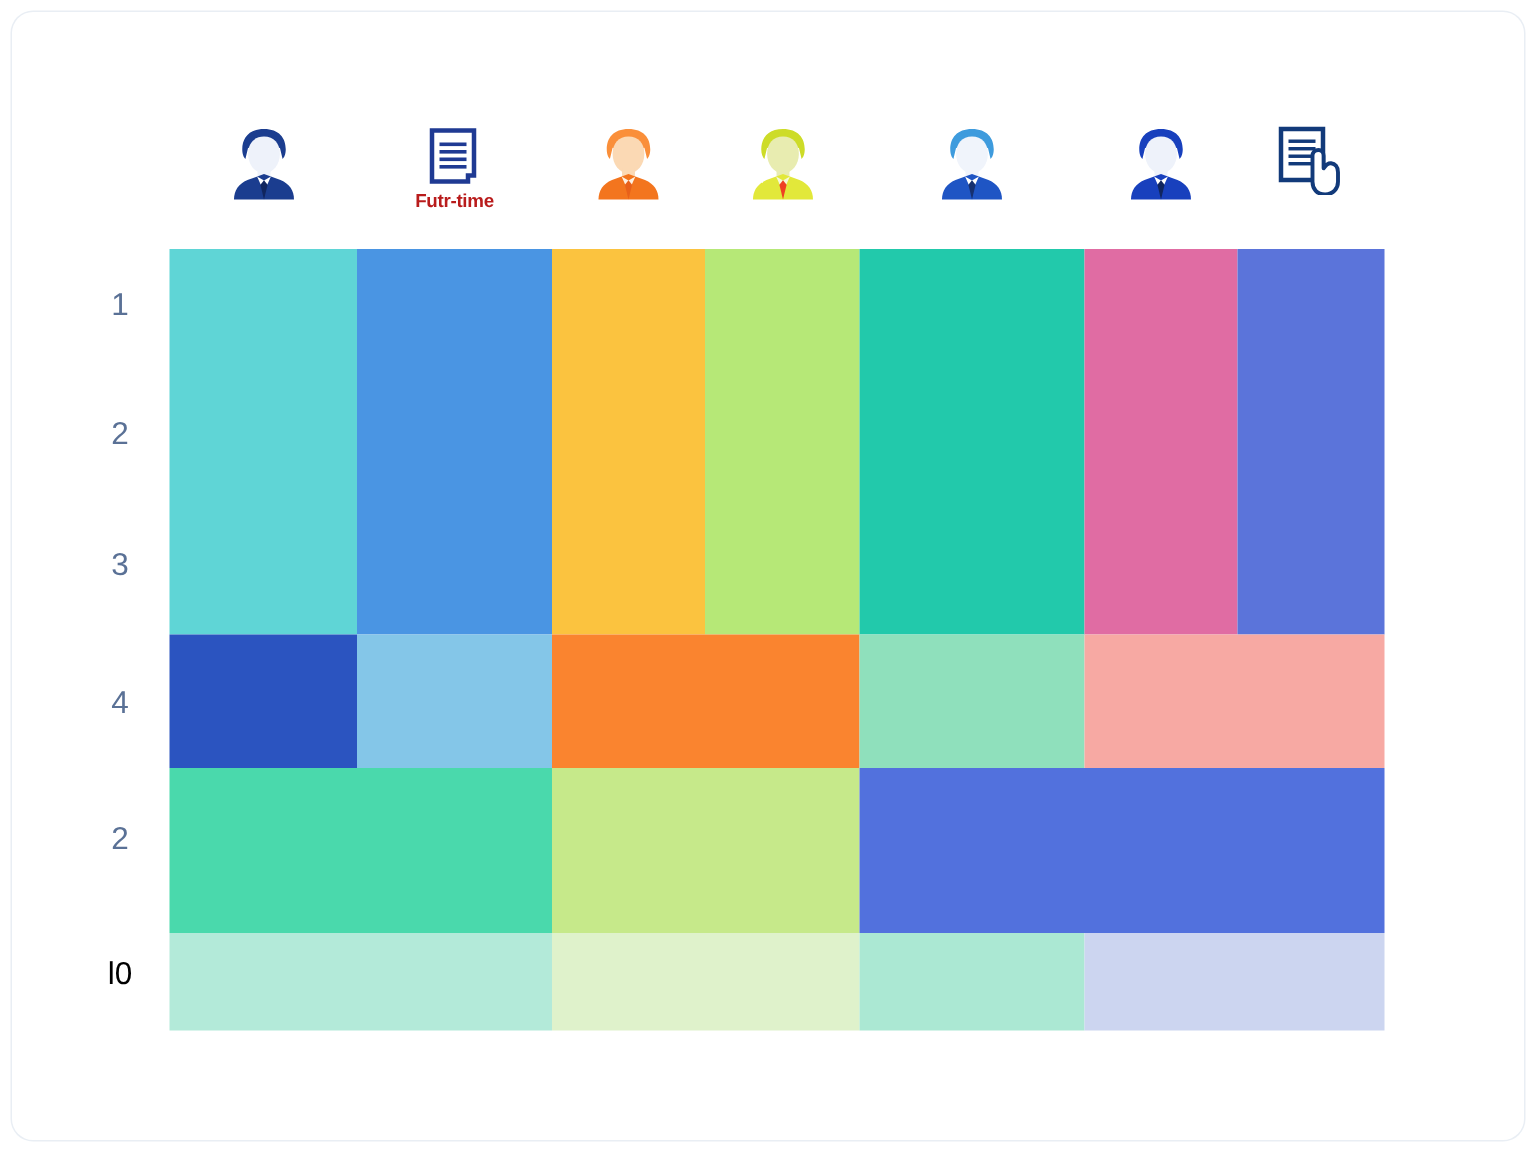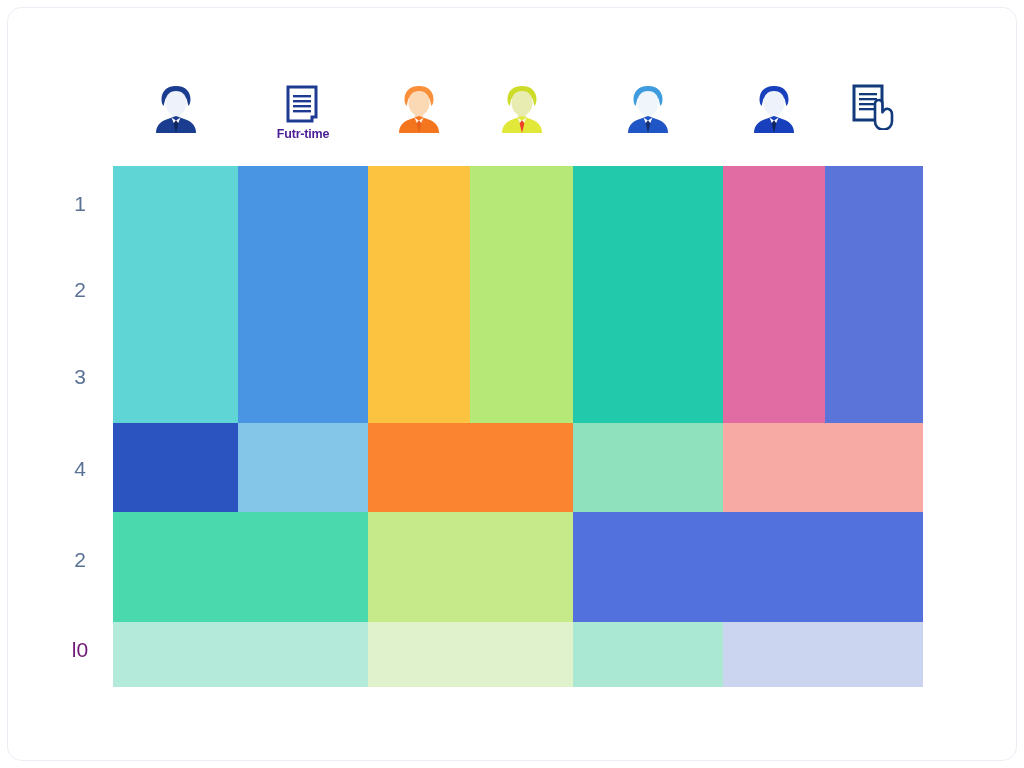--- a/index.html
+++ b/index.html
@@ -123,21 +123,21 @@
           </svg></span>
       </div>
       <div class="hdr-cell" style="left: 125px; width: 130px;">
         <span class="hdr-icon"><svg width="42" height="42" viewBox="0 0 42 42">
             <path d="M6 3 h28 v30 h-4 v4 H6 Z" fill="none" stroke="#1f3a93" stroke-width="3"></path>
             <rect x="11" y="11" width="18" height="2.4" fill="#1f3a93"></rect>
             <rect x="11" y="16" width="18" height="2.4" fill="#1f3a93"></rect>
             <rect x="11" y="21" width="18" height="2.4" fill="#1f3a93"></rect>
             <rect x="11" y="26" width="18" height="2.4" fill="#1f3a93"></rect>
           </svg></span>
-        <span class="hdr-label" style="color: #4c1d95;">Futr-time</span>
+        <span class="hdr-label" style="color: #b91c1c;">Futr-time</span>
       </div>
       <div class="hdr-cell" style="left: 255px; width: 102px;">
         <span class="hdr-icon"><svg width="46" height="50" viewBox="0 0 46 50">
             <path d="M23 2 C13 2 8.5 8 8.5 15.5 C8.5 19 9.6 21 10.6 22 L12.4 14.5 C16 16.5 30 16.5 33.6 14.5 L35.4 22 C36.4 21 37.5 19 37.5 15.5 C37.5 8 33 2 23 2 Z" fill="#fa8f3a"></path>
             <path d="M23 7 C16.5 7 12.4 11.5 12.4 18.5 C12.4 25.5 16.8 31.5 23 31.5 C29.2 31.5 33.6 25.5 33.6 18.5 C33.6 11.5 29.6 7 23 7 Z" fill="#fbd9b4"></path>
             <path d="M18.7 28 h8.6 v7 h-8.6 z" fill="#fbd9b4"></path>
             <path d="M23 32 L12 36 C6 38.6 3 43 3 49 h40 c0-6 -3 -10.4 -9 -13 Z" fill="#f3751e"></path>
             <path d="M18.4 33.6 L23 44 L27.6 33.6 L23 36.4 Z" fill="#fdf0e2"></path>
             <path d="M23 36.2 L20.6 39.2 L23 49 L25.4 39.2 Z" fill="#e8601a"></path>
           </svg></span>
@@ -183,21 +183,21 @@
           </svg></span>
       </div>
     </div>
 
   <div id="y-axis">
       <div class="y-tick" style="top: 38px; color: rgb(90, 113, 150);">1</div>
       <div class="y-tick" style="top: 124px; color: rgb(90, 113, 150);">2</div>
       <div class="y-tick" style="top: 211px; color: rgb(90, 113, 150);">3</div>
       <div class="y-tick" style="top: 303px; color: rgb(90, 113, 150);">4</div>
       <div class="y-tick" style="top: 394px; color: rgb(90, 113, 150);">2</div>
-      <div class="y-tick" style="top: 484px; color: #701a75;">l0</div>
+      <div class="y-tick" style="top: 484px; color: #000000;">l0</div>
     </div>
 
   <div id="heatmap">
       <div class="hm-band" style="top: 0px; height: 257px;">
         <div class="hm-cell" style="left: 0px; width: 125px; background: rgb(95, 213, 214);"></div>
         <div class="hm-cell" style="left: 125px; width: 130px; background: rgb(74, 149, 227);"></div>
         <div class="hm-cell" style="left: 255px; width: 102px; background: rgb(251, 195, 63);"></div>
         <div class="hm-cell" style="left: 357px; width: 103px; background: rgb(182, 232, 119);"></div>
         <div class="hm-cell" style="left: 460px; width: 150px; background: rgb(34, 201, 171);"></div>
         <div class="hm-cell" style="left: 610px; width: 102px; background: rgb(224, 108, 163);"></div>

